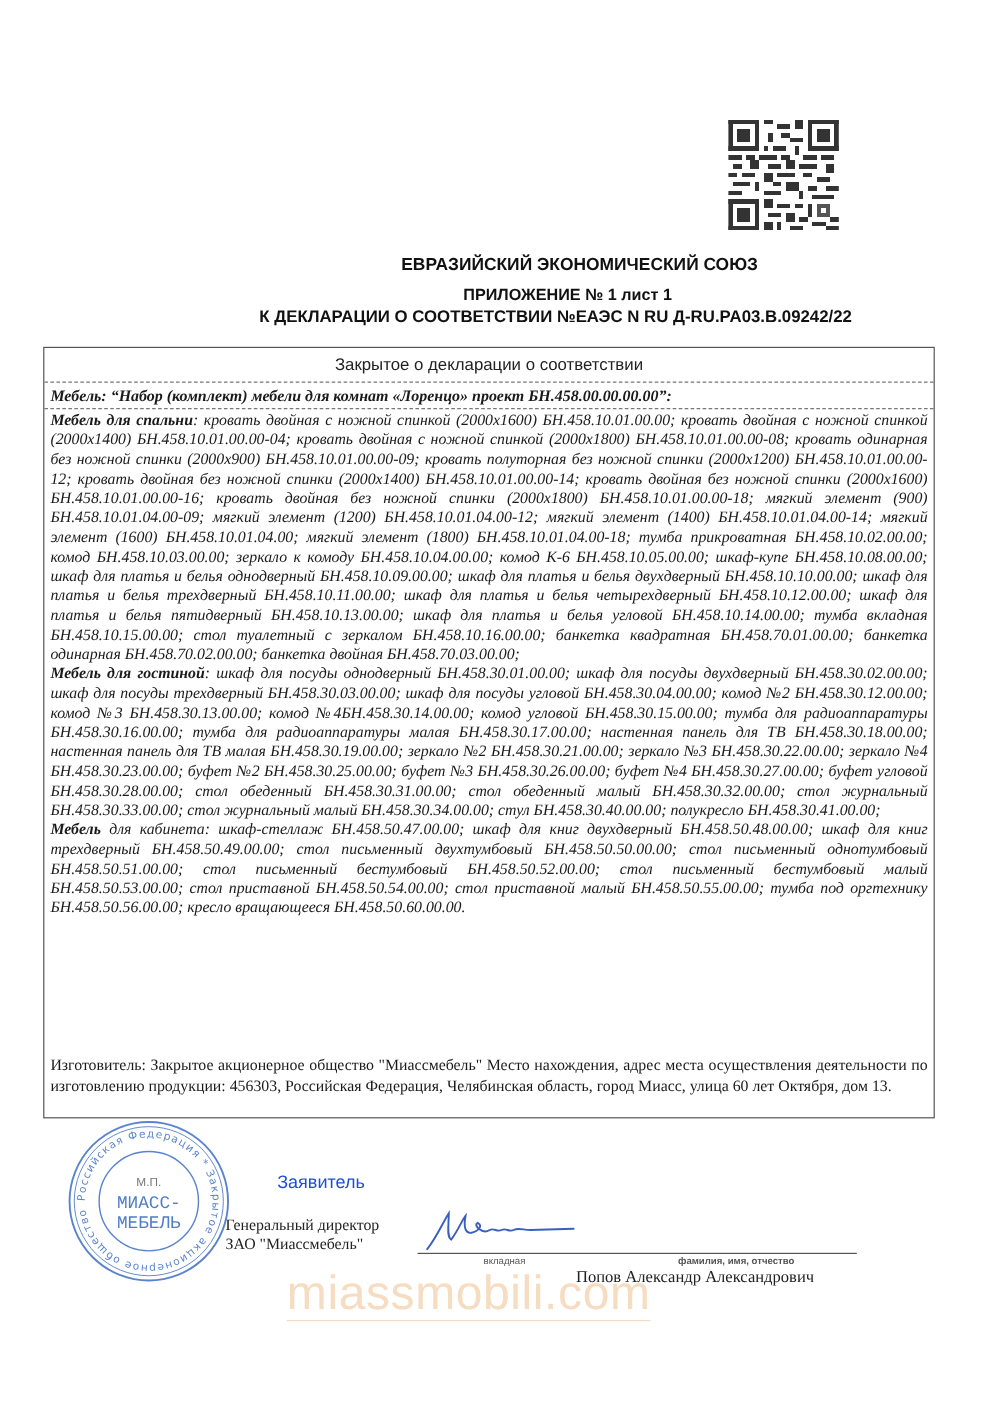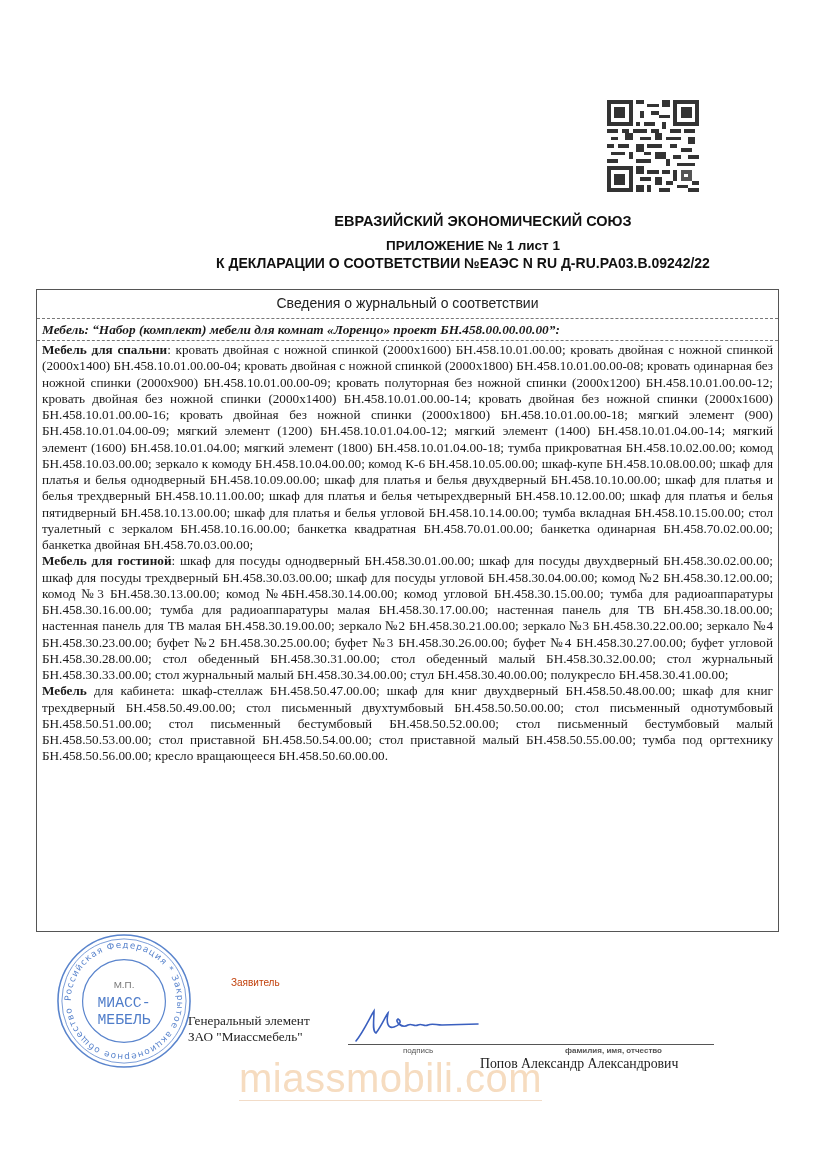--- a/index.html
+++ b/index.html
@@ -14,27 +14,27 @@
     .hdr.h2 { top: 238px; font-size: 13.5px; left: 60px; }
     .hdr.h3 { top: 255px; font-size: 14px; left: 50px; }
 
     .box { position: absolute; left: 36px; top: 289px; width: 743px; height: 643px;
       border: 1px solid #555; box-sizing: border-box; }
     .box-head { height: 26px; text-align: center; font-family: "Liberation Sans", sans-serif;
       font-size: 14px; line-height: 22px; padding-top: 2px; color: #222;
       border-bottom: 1px dashed #777; }
     .box-title { font-weight: bold; font-size: 13.3px; padding: 3px 5px 2px 5px; line-height: 16px;
       border-bottom: 1px dashed #777; font-style: italic; }
-    .box-body { padding: 1px 5px 0 5px; font-size: 13.2px; line-height: 16.25px; text-align: justify; }
+    .box-body { padding: 1px 5px 0 5px; font-size: 13.2px; line-height: 16.25px; text-align: justify; font-style: italic; }
     .box-body b { font-weight: bold; }
     .box-body p { margin: 0; }
     .maker { position: absolute; left: 5px; right: 5px; top: 590px; font-size: 13.2px; line-height: 16.5px; text-align: justify; }
 
     .stamp { position: absolute; left: 55px; top: 932px; width: 138px; height: 138px; }
-    .applicant { position: absolute; left: 231px; top: 977px; font-family: "Liberation Sans", sans-serif; font-size: 10px; color: #c2410c; }
+    .applicant { position: absolute; left: 231px; top: 977px; font-family: "Liberation Sans", sans-serif; font-size: 15px; color: #1d4ed8; }
     .director { position: absolute; left: 188px; top: 1013px; font-size: 13.2px; line-height: 16px; color: #222; }
     .sign-svg { position: absolute; left: 352px; top: 1003px; width: 130px; height: 44px; }
     .sig-line { position: absolute; left: 348px; top: 1044px; width: 366px; border-top: 1px solid #555; }
     .signer { position: absolute; left: 480px; top: 1024px; font-size: 13.8px; color: #222; margin-top: 32px; }
     .cap-sign { position: absolute; left: 403px; top: 1046px; font-family: "Liberation Sans", sans-serif; font-size: 8px; color: #555; }
     .cap-name { position: absolute; left: 565px; top: 1046px; font-family: "Liberation Sans", sans-serif; font-size: 8px; color: #555; font-weight: bold; }
     .watermark { position: absolute; left: 239px; top: 1056px; font-size: 40px; letter-spacing: 0.5px;
       color: #f6dcc0; font-family: Liberation Sans, sans-serif; border-bottom: 1px solid #f2dcc8; line-height: 44px; }
   </style>
 </head>
@@ -111,27 +111,28 @@
       <rect x="19" y="23" width="3" height="1"></rect>
       <rect x="22" y="24" width="3" height="1"></rect>
   </g>
 </svg>
 
 <div class="hdr h1">ЕВРАЗИЙСКИЙ ЭКОНОМИЧЕСКИЙ СОЮЗ</div>
 <div class="hdr h2">ПРИЛОЖЕНИЕ № 1 лист 1</div>
 <div class="hdr h3">К ДЕКЛАРАЦИИ О СООТВЕТСТВИИ  №ЕАЭС N RU Д-RU.PA03.B.09242/22</div>
 
 <div class="box">
-  <div class="box-head">Сведения о журнальный о соответствии</div>
+  <div class="box-head">Закрытое о декларации о соответствии</div>
   <div class="box-title">Мебель: “Набор (комплект) мебели для комнат «Лоренцо» проект БН.458.00.00.00.00”:</div>
   <div class="box-body">
     <p><b>Мебель для спальни</b><span>: кровать двойная с ножной спинкой (2000х1600) БН.458.10.01.00.00; кровать двойная с ножной спинкой (2000х1400) БН.458.10.01.00.00-04; кровать двойная с ножной спинкой (2000х1800) БН.458.10.01.00.00-08; кровать одинарная без ножной спинки (2000х900) БН.458.10.01.00.00-09; кровать полуторная без ножной спинки (2000х1200) БН.458.10.01.00.00-12; кровать двойная без ножной спинки (2000х1400) БН.458.10.01.00.00-14; кровать двойная без ножной спинки (2000х1600) БН.458.10.01.00.00-16; кровать двойная без ножной спинки (2000х1800) БН.458.10.01.00.00-18; мягкий элемент (900) БН.458.10.01.04.00-09; мягкий элемент (1200) БН.458.10.01.04.00-12; мягкий элемент (1400) БН.458.10.01.04.00-14; мягкий элемент (1600) БН.458.10.01.04.00; мягкий элемент (1800) БН.458.10.01.04.00-18; тумба прикроватная БН.458.10.02.00.00; комод БН.458.10.03.00.00; зеркало к комоду БН.458.10.04.00.00; комод К-6 БН.458.10.05.00.00; шкаф-купе БН.458.10.08.00.00; шкаф для платья и белья однодверный БН.458.10.09.00.00; шкаф для платья и белья двухдверный БН.458.10.10.00.00; шкаф для платья и белья трехдверный БН.458.10.11.00.00; шкаф для платья и белья четырехдверный БН.458.10.12.00.00; шкаф для платья и белья пятидверный БН.458.10.13.00.00; шкаф для платья и белья угловой БН.458.10.14.00.00; тумба вкладная БН.458.10.15.00.00; стол туалетный с зеркалом БН.458.10.16.00.00; банкетка квадратная БН.458.70.01.00.00; банкетка одинарная БН.458.70.02.00.00; банкетка двойная БН.458.70.03.00.00;</span></p>
     <p><b>Мебель для гостиной</b><span>: шкаф для посуды однодверный БН.458.30.01.00.00; шкаф для посуды двухдверный БН.458.30.02.00.00; шкаф для посуды трехдверный БН.458.30.03.00.00; шкаф для посуды угловой БН.458.30.04.00.00; комод №2 БН.458.30.12.00.00; комод №3 БН.458.30.13.00.00; комод №4БН.458.30.14.00.00; комод угловой БН.458.30.15.00.00; тумба для радиоаппаратуры БН.458.30.16.00.00; тумба для радиоаппаратуры малая БН.458.30.17.00.00; настенная панель для ТВ БН.458.30.18.00.00; настенная панель для ТВ малая БН.458.30.19.00.00; зеркало №2 БН.458.30.21.00.00; зеркало №3 БН.458.30.22.00.00; зеркало №4 БН.458.30.23.00.00; буфет №2 БН.458.30.25.00.00; буфет №3 БН.458.30.26.00.00; буфет №4 БН.458.30.27.00.00; буфет угловой БН.458.30.28.00.00; стол обеденный БН.458.30.31.00.00; стол обеденный малый БН.458.30.32.00.00; стол журнальный БН.458.30.33.00.00; стол журнальный малый БН.458.30.34.00.00; стул БН.458.30.40.00.00; полукресло БН.458.30.41.00.00;</span></p>
     <p><b>Мебель</b><span> для кабинета: шкаф-стеллаж БН.458.50.47.00.00; шкаф для книг двухдверный БН.458.50.48.00.00; шкаф для книг трехдверный БН.458.50.49.00.00; стол письменный двухтумбовый БН.458.50.50.00.00; стол письменный однотумбовый БН.458.50.51.00.00; стол письменный бестумбовый БН.458.50.52.00.00; стол письменный бестумбовый малый БН.458.50.53.00.00; стол приставной БН.458.50.54.00.00; стол приставной малый БН.458.50.55.00.00; тумба под оргтехнику БН.458.50.56.00.00; кресло вращающееся БН.458.50.60.00.00.</span></p>
   </div>
+  <div class="maker">Изготовитель: Закрытое акционерное общество "Миассмебель"     Место нахождения, адрес места осуществления деятельности по изготовлению продукции: 456303, Российская Федерация, Челябинская область, город Миасс, улица 60 лет Октября, дом 13.</div>
 </div>
 
 <svg class="stamp" viewBox="0 0 140 140">
   <defs>
     <path id="ring" d="M70,70 m-54,0 a54,54 0 1,1 108,0 a54,54 0 1,1 -108,0"></path>
   </defs>
   <g fill="none" stroke="#3d6fc4" opacity="0.85">
     <circle cx="70" cy="70" r="67" stroke-width="1.6"></circle>
     <circle cx="70" cy="70" r="63" stroke-width="0.8"></circle>
     <circle cx="70" cy="70" r="42" stroke-width="1.2"></circle>
@@ -139,25 +140,25 @@
   <text font-family="DejaVu Sans, sans-serif" font-size="9" fill="#3d6fc4" opacity="0.85" letter-spacing="1">
     <textPath href="#ring" startOffset="0">Российская Федерация * Закрытое акционерное общество * г. Миасс, Челябинская обл. *</textPath>
   </text>
   <text x="70" y="57" text-anchor="middle" font-family="Liberation Sans, sans-serif" font-size="10" fill="#777">М.П.</text>
   <text x="70" y="76" text-anchor="middle" font-family="Liberation Mono, monospace" font-size="15" fill="#3d6fc4" opacity="0.9">МИАСС-</text>
   <text x="70" y="93" text-anchor="middle" font-family="Liberation Mono, monospace" font-size="15" fill="#3d6fc4" opacity="0.9">МЕБЕЛЬ</text>
 </svg>
 
 <div class="applicant">Заявитель</div>
 <div class="director">
-  <div>Генеральный элемент</div>
+  <div>Генеральный директор</div>
   <div>ЗАО "Миассмебель"</div>
 </div>
 
 <svg class="sign-svg" viewBox="0 0 130 44">
   <path d="M4,38 C12,28 18,14 22,8 C22,18 20,28 24,30 C30,22 34,12 36,10 C34,20 36,26 42,24 C48,22 50,18 46,16 C42,18 50,26 56,22 C60,20 62,24 66,22 C70,20 72,24 76,22 C80,20 84,22 90,22 L126,21" fill="none" stroke="#3a5fbf" stroke-width="1.6" stroke-linecap="round"></path>
 </svg>
 <div class="signer">Попов Александр Александрович</div>
 <div class="sig-line"></div>
-<div class="cap-sign">подпись</div>
+<div class="cap-sign">вкладная</div>
 <div class="cap-name">фамилия, имя, отчество</div>
 
 <div class="watermark">miassmobili.com</div>
 
 </body></html>

